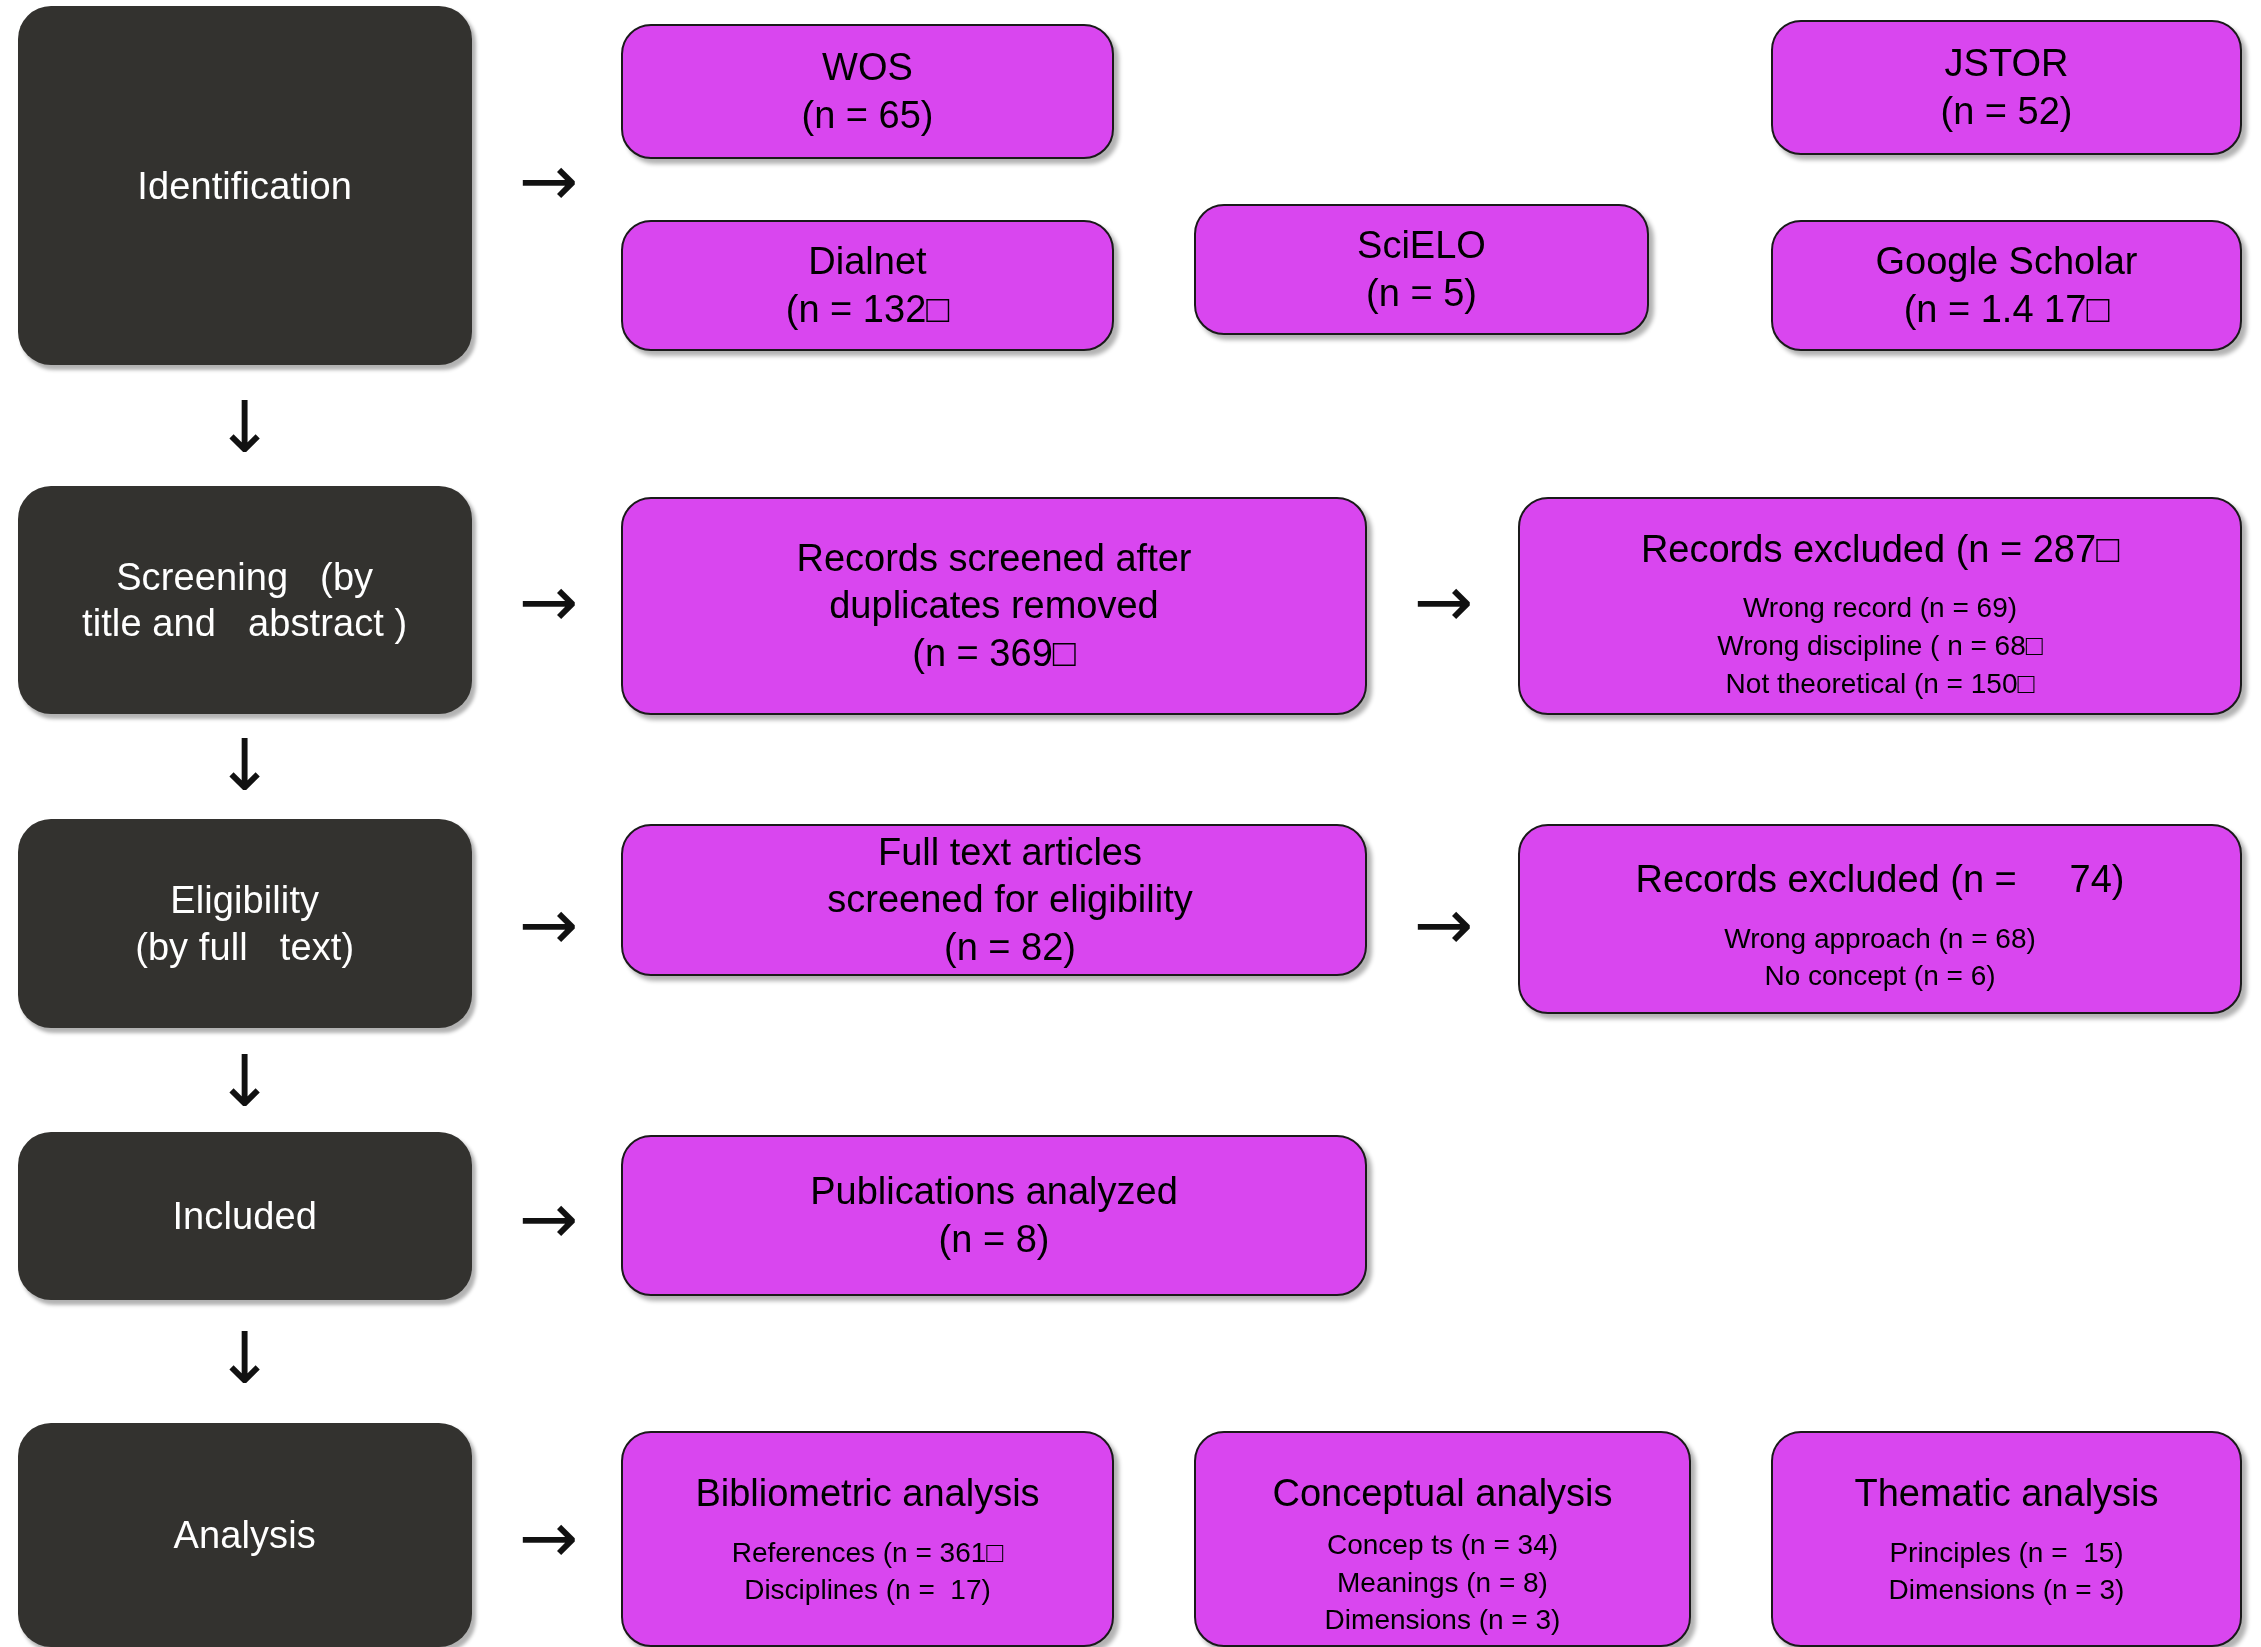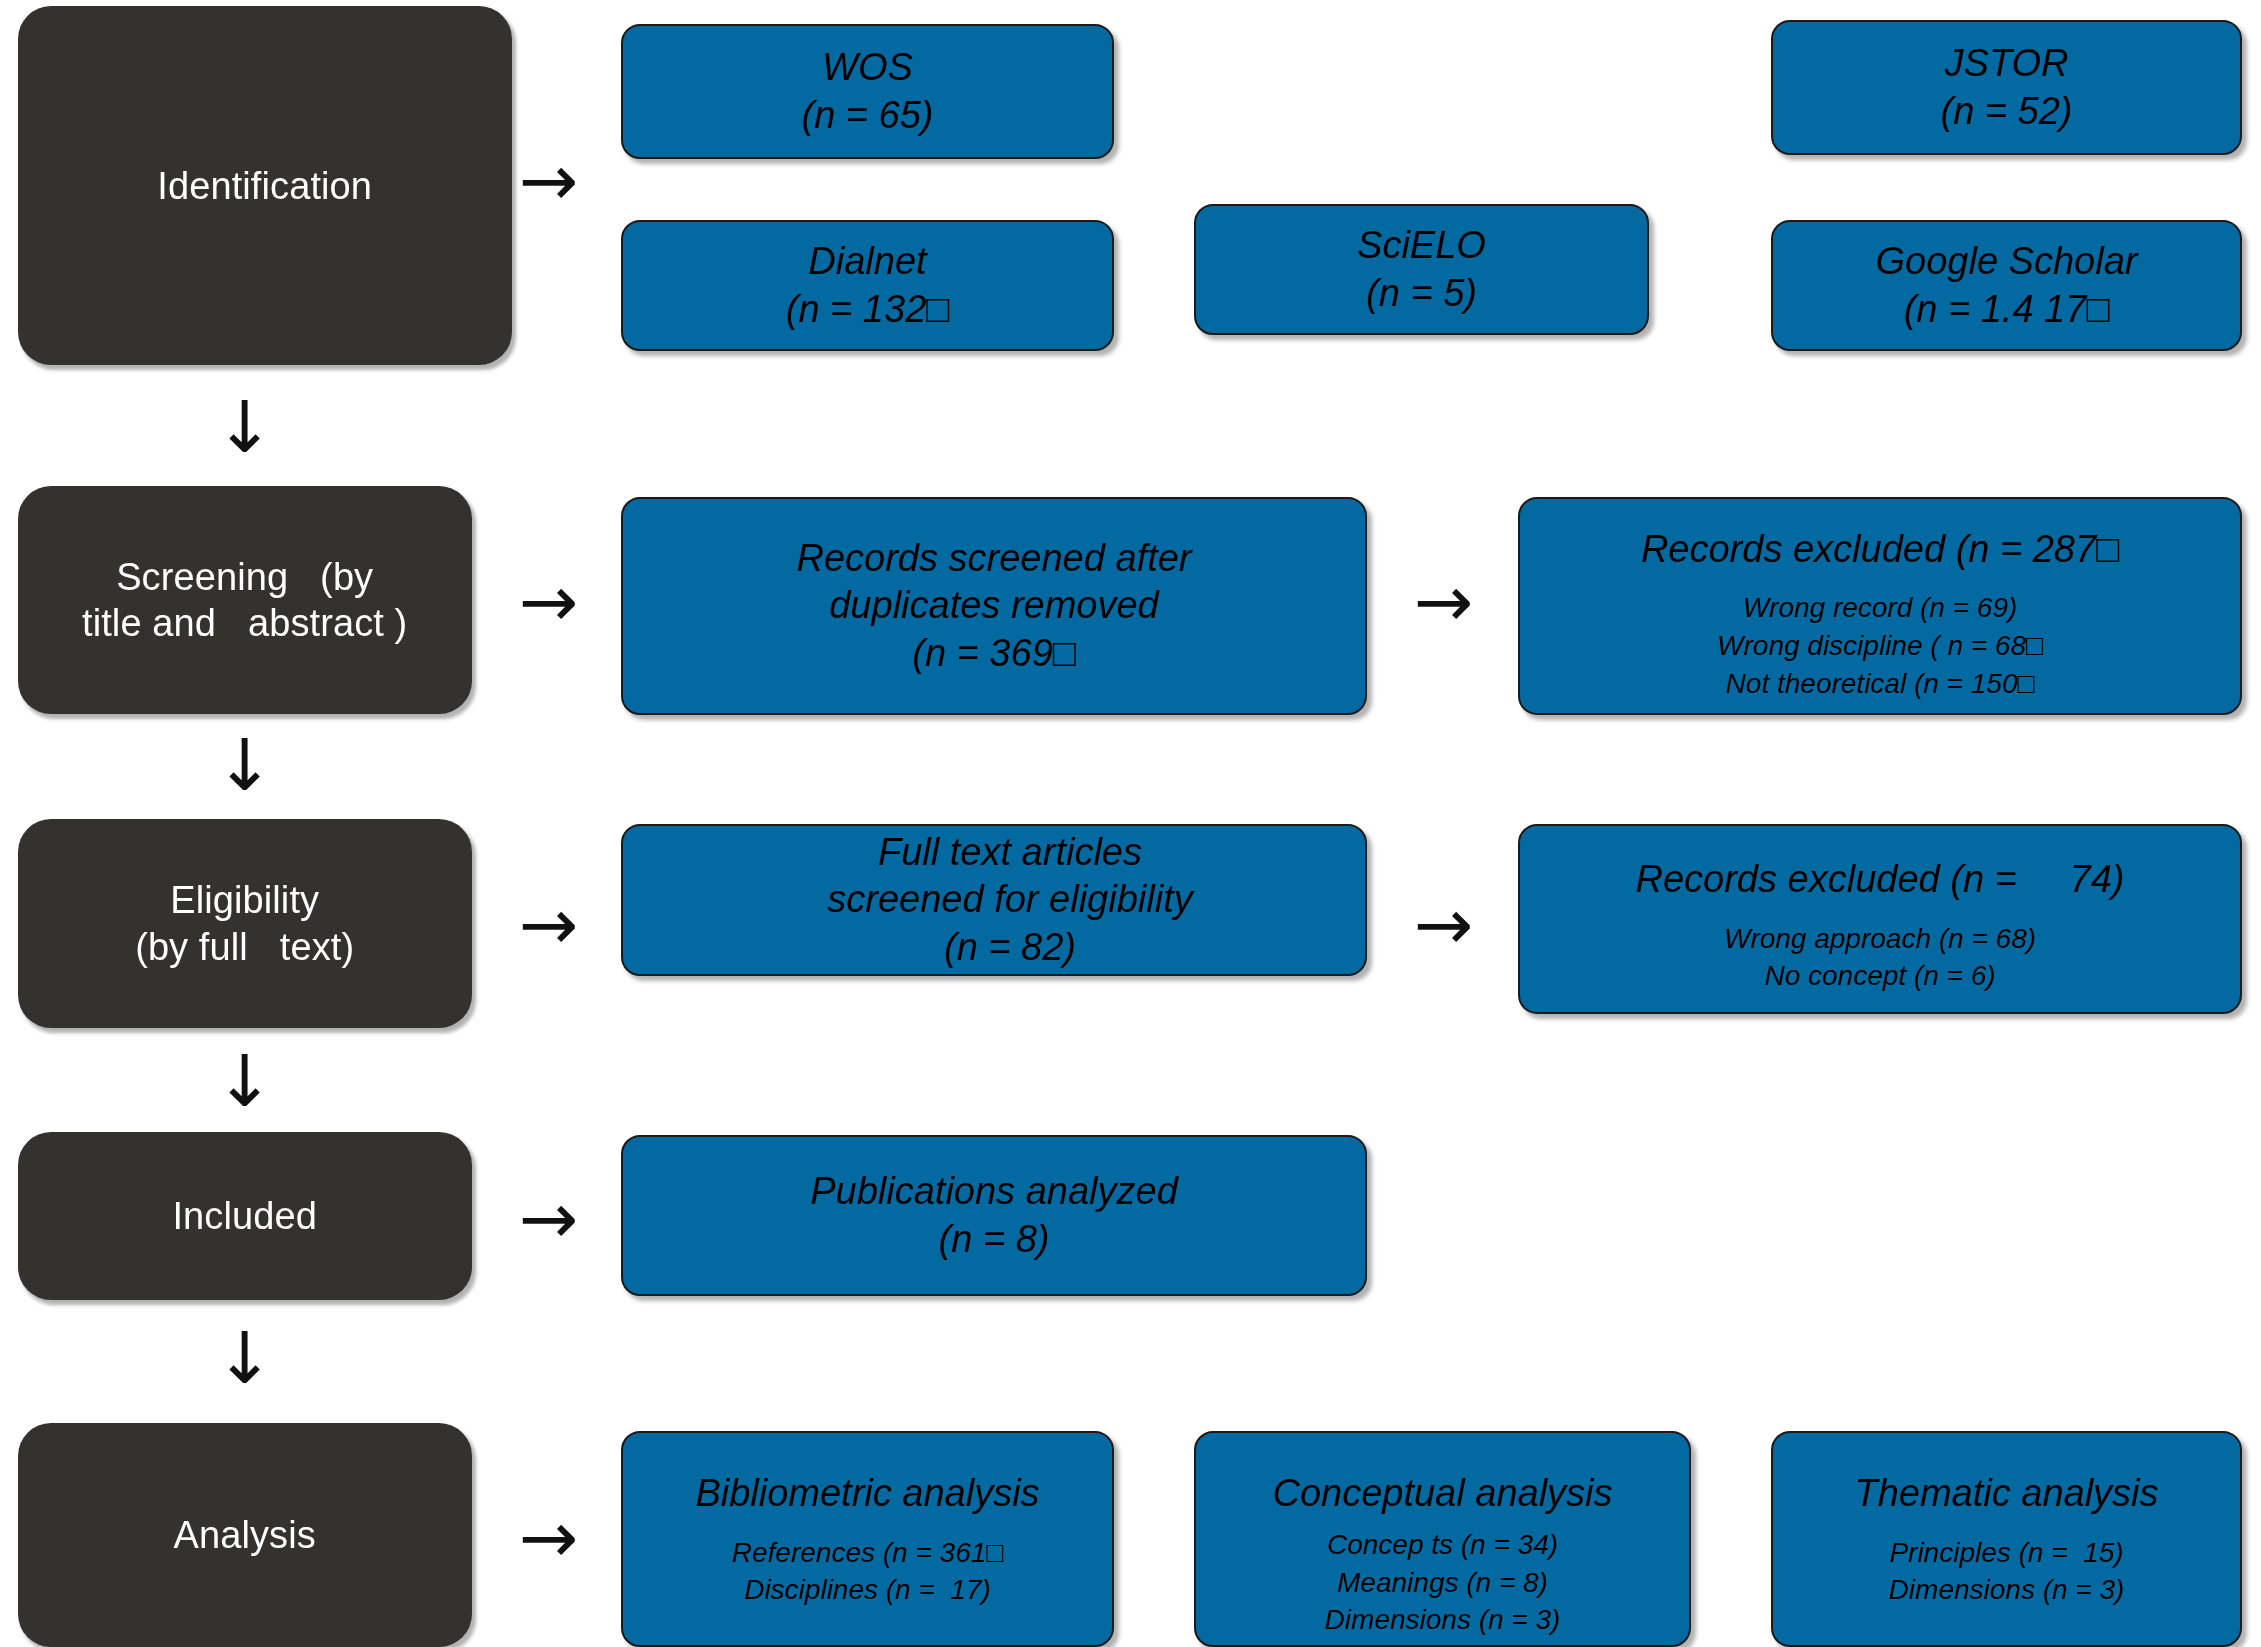--- a/index.html
+++ b/index.html
@@ -25,25 +25,24 @@
     border-radius:33px;
     color:#ffffff;
     box-shadow:3.8px 4.4px 3.8px rgba(0,0,0,.30);
   }
   .dark .line{
     font-size:38px;line-height:1.22;font-weight:400;letter-spacing:0.1px;
     white-space:pre;
   }
 
   .light{
-    background:#0369a1;
+    background:#d946ef;
     border:2.5px solid #1a1a1a;
-    border-radius:19px;
+    border-radius:30px;
     box-shadow:4.4px 5px 4.4px rgba(0,0,0,.30);
-    font-style:italic;
   }
   .light .title{
     font-size:38px;line-height:1.25;font-weight:400;white-space:pre;
   }
   .light .sub{
     font-size:28px;line-height:1.34;font-weight:400;white-space:pre;
   }
   .gap-small{height:8.9px;}
   .gap-med{height:16.4px;}
 
@@ -57,21 +56,21 @@
     user-select:none;
   }
   .arrow-right{font-size:71px;}
   .arrow-down{font-size:71px;}
 </style>
 </head>
 <body>
 
 <div class="stage">
 
-  <div class="box dark" style="left:17.7px;top:6.3px;width:494px;height:359px;">
+  <div class="box dark" style="left:17.7px;top:6.3px;width:454px;height:359px;">
     <div class="line">Identification</div>
   </div>
 
   <div class="box dark" style="left:17.7px;top:486px;width:454px;height:228px;">
     <div class="line">Screening   (by</div>
     <div class="line">title and   abstract )</div>
   </div>
 
   <div class="box dark" style="left:17.7px;top:819px;width:454px;height:209px;">
     <div class="line">Eligibility</div>

